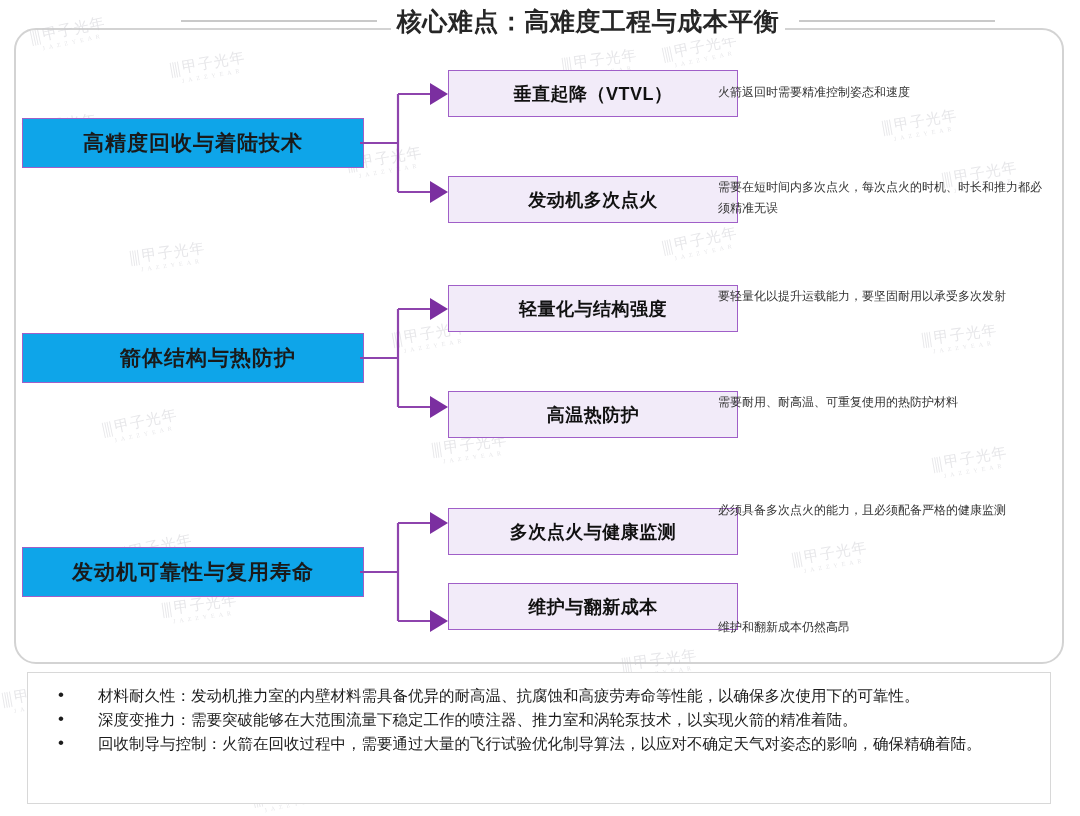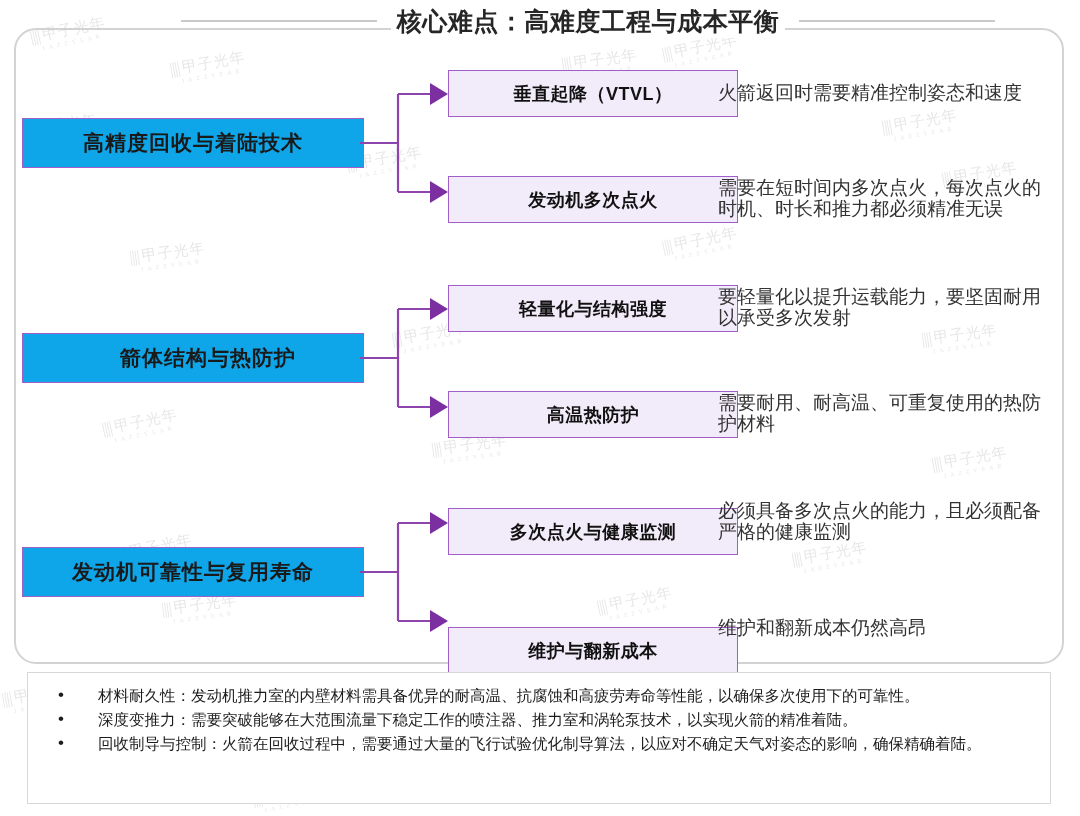--- a/index.html
+++ b/index.html
@@ -48,21 +48,21 @@
   .child-box{
     position:absolute;left:448px;width:290px;height:47px;
     background:#f2ebf9;border:1.5px solid #a05fc8;
     display:flex;align-items:center;justify-content:center;
     box-sizing:border-box;
   }
   .child-box .lbl{font-size:18px;font-weight:bold;color:#111;letter-spacing:.5px;}
 
   .desc{
     position:absolute;left:718px;width:330px;
-    font-size:19px;line-height:21px;color:#333333;
+    font-size:12px;line-height:21px;color:#333333;
   }
 
   
   .conn{position:absolute;left:360px;top:0;}
   svg{display:block;overflow:visible;}
 
   
   .bottom-panel{
     position:absolute;left:27px;top:672px;width:1024px;height:132px;
     background:#ffffff;border:1px solid #d8d8d8;box-sizing:border-box;z-index:12;
@@ -155,21 +155,21 @@
         <polygon points="70,13 70,35 88,24" fill="#7b2fa0"></polygon>
         <polygon points="70,111 70,133 88,122" fill="#7b2fa0"></polygon>
       </svg>
     </div>
 
     <div class="child-box" style="top:478px;margin-top:30px;">
       <span class="lbl">多次点火与健康监测</span>
     </div>
     <div class="desc" style="top:500px;">必须具备多次点火的能力，且必须配备严格的健康监测</div>
 
-    <div class="child-box" style="top:627px;">
+    <div class="child-box" style="top:583px;">
       <span class="lbl">维护与翻新成本</span>
     </div>
     <div class="desc" style="top:617px;">维护和翻新成本仍然高昂</div>
   </div>
 
 </div>
 
 <div class="bottom-panel">
   <ul class="bullets">
     <li>

